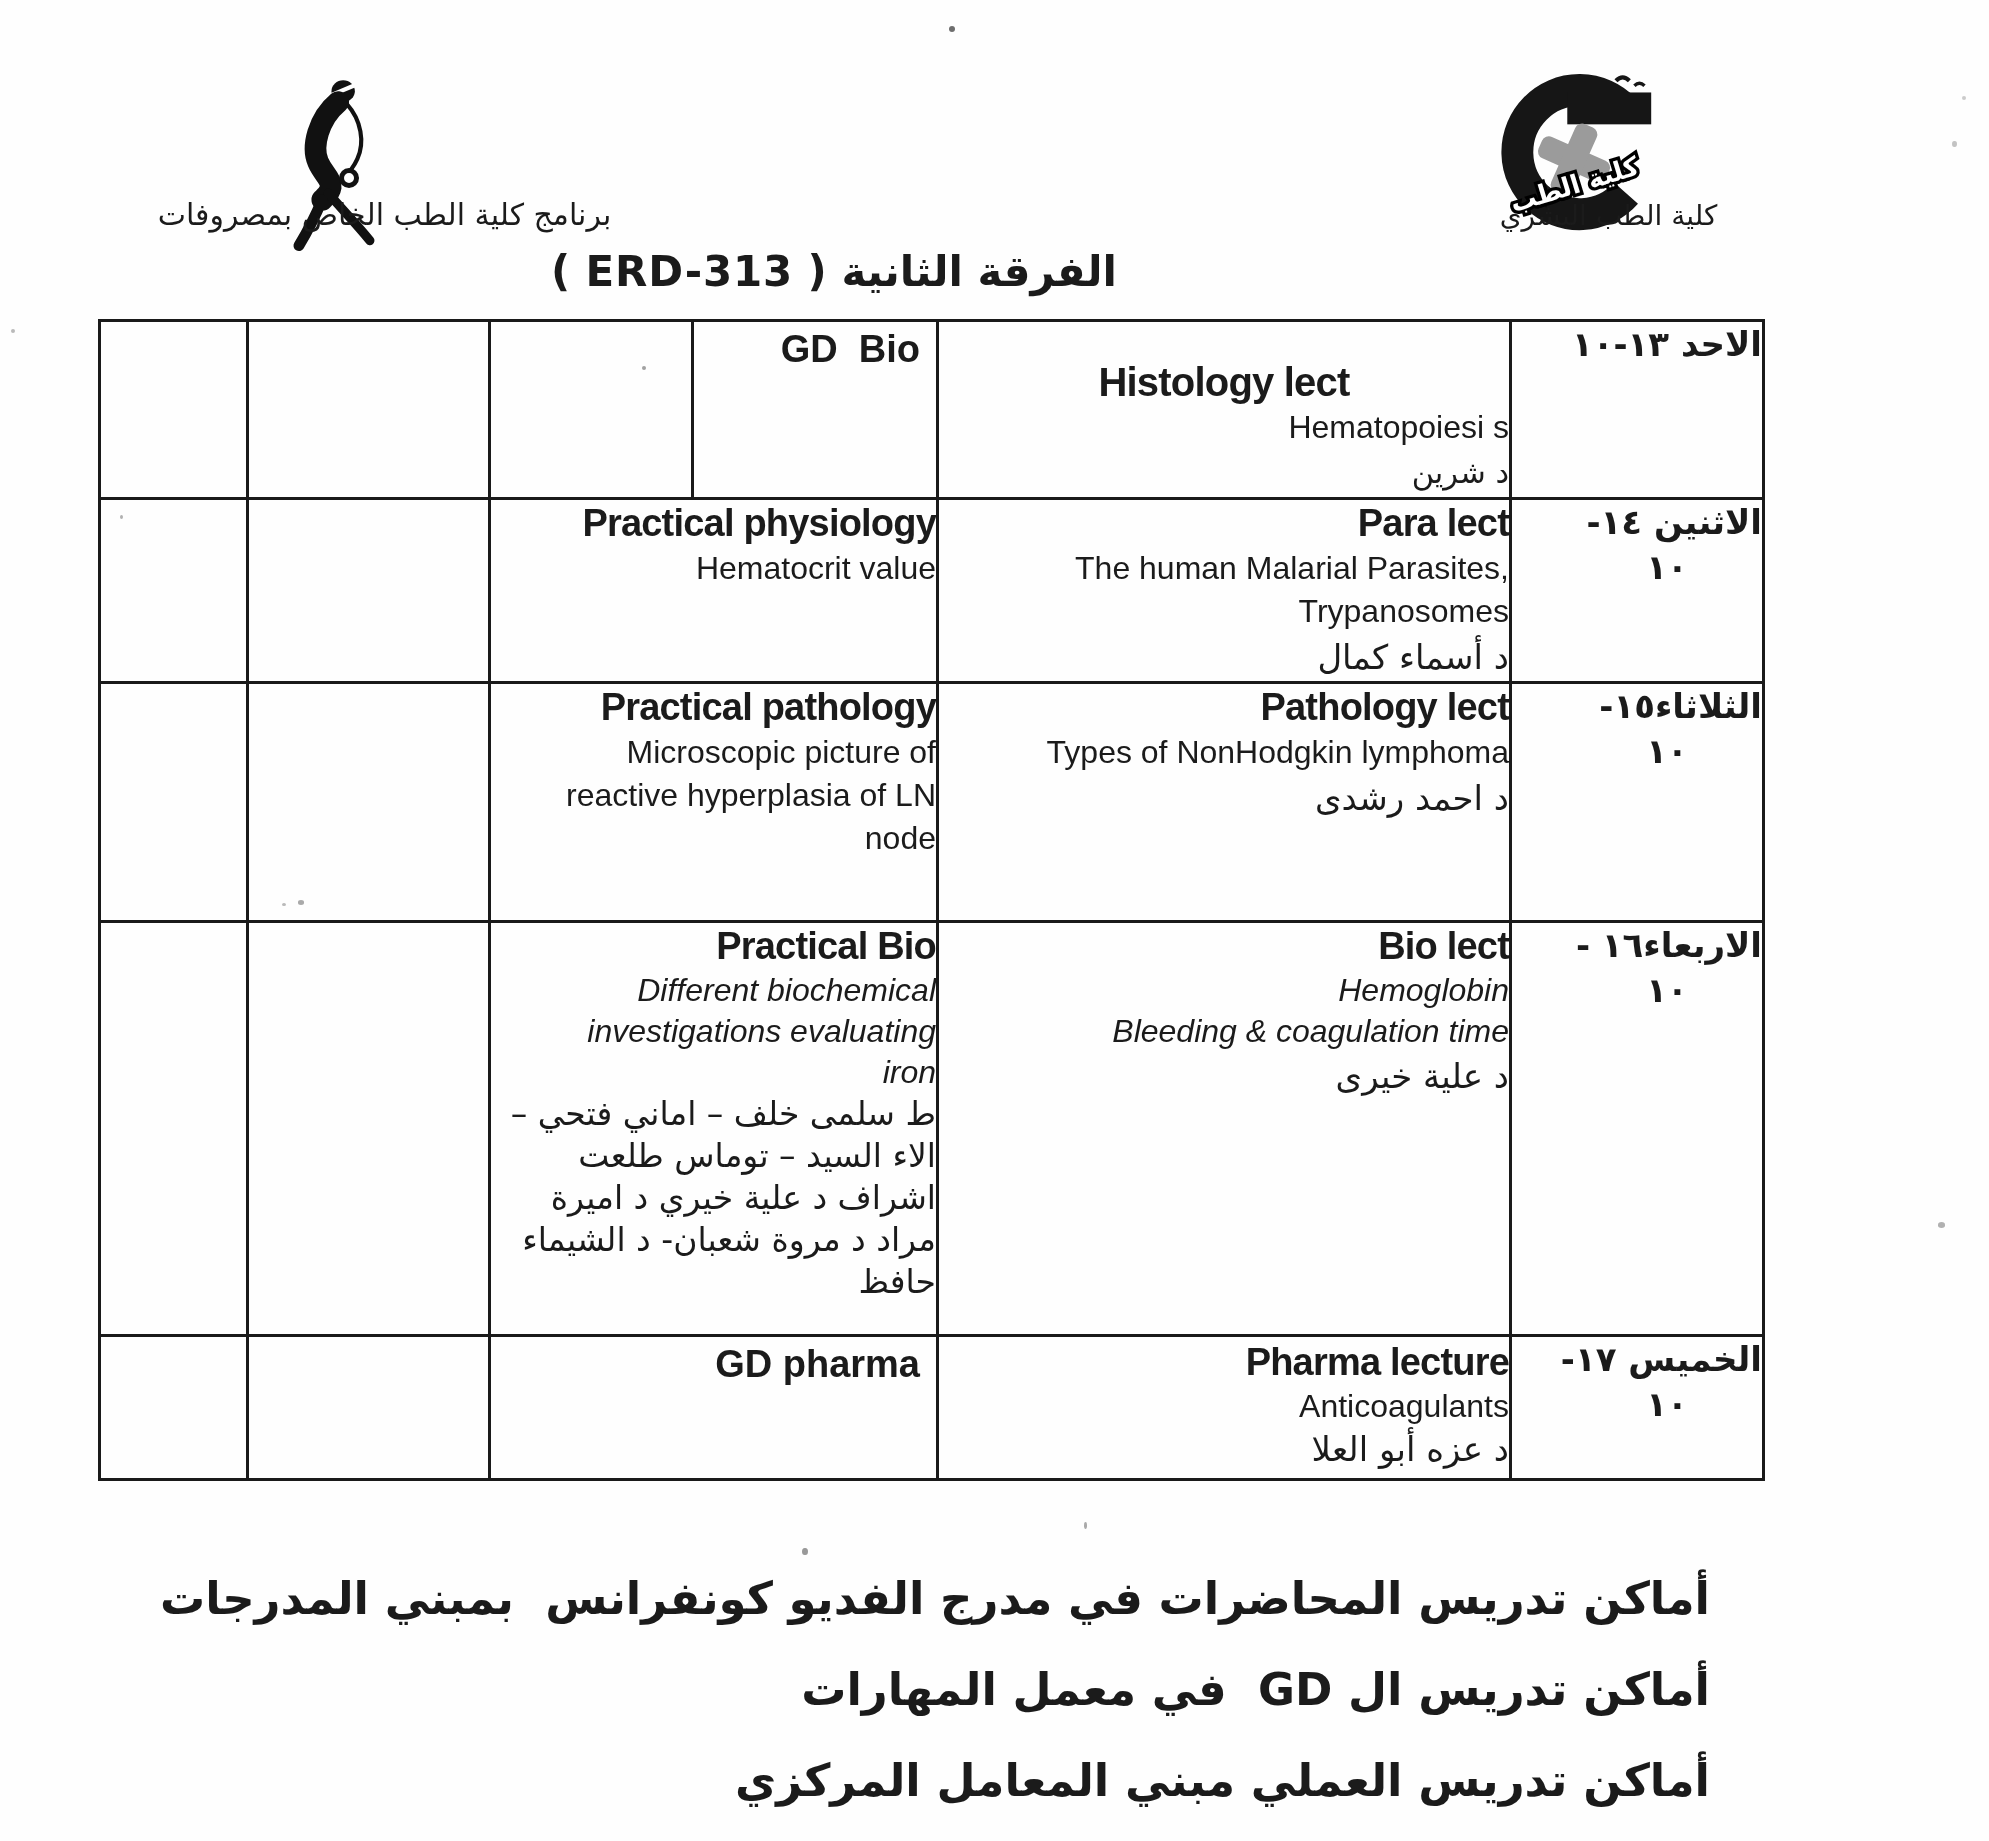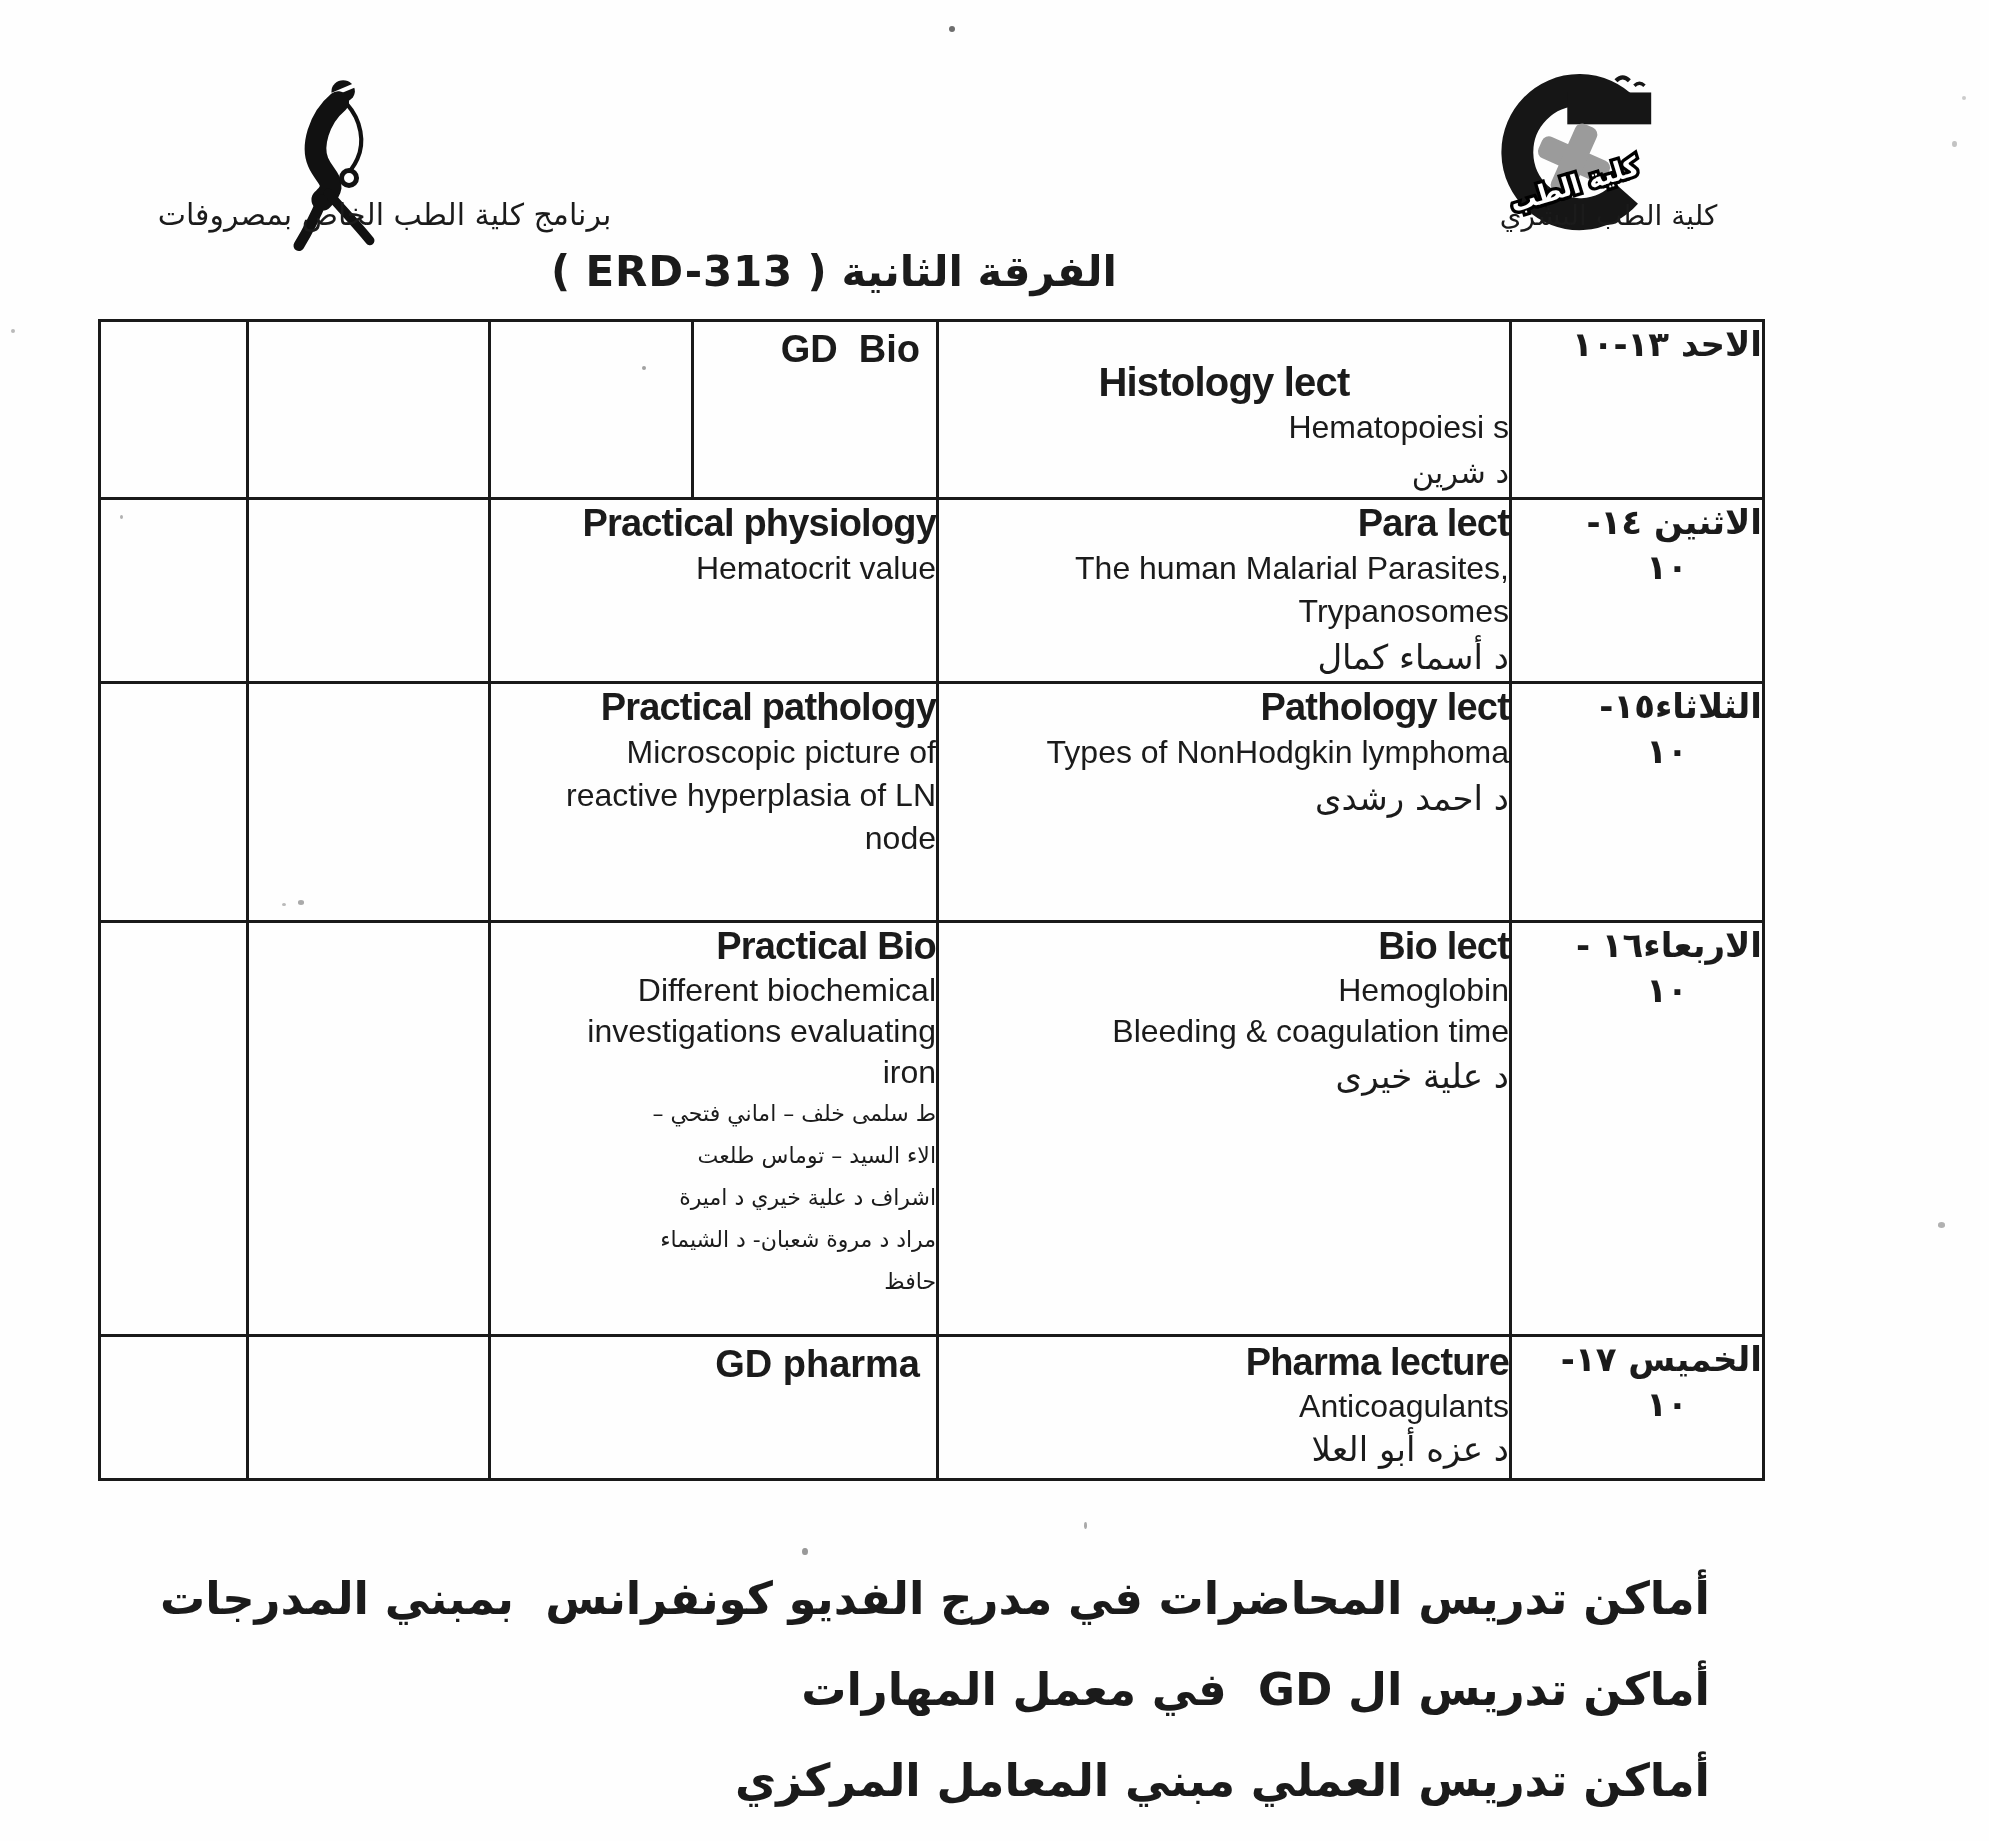--- a/index.html
+++ b/index.html
@@ -18,29 +18,29 @@
   table.timetable{position:absolute;left:98px;top:319px;border-collapse:collapse;table-layout:fixed;
         width:1664px;}
   table.timetable td{border:3.2px solid #1a1a1a;vertical-align:top;padding:0;}
   .lect-cell{padding:8px 17.6px 0 9.6px;}
   .prac-cell{padding:8px 21px 0 9.6px;}
   .sess-title{font-family:"Liberation Sans","DejaVu Sans",sans-serif;font-weight:700;
         font-size:38px;line-height:47px;text-align:right;letter-spacing:-0.8px;}
   .sess-line{font-family:"Liberation Sans","DejaVu Sans",sans-serif;font-weight:400;
         font-size:32px;line-height:43px;text-align:right;}
   .doctor{direction:rtl;text-align:right;font-size:34px;line-height:48px;}
-  .ar-line{direction:rtl;text-align:right;font-size:22px;line-height:42px;}
+  .ar-line{direction:rtl;text-align:right;font-size:33px;line-height:42px;}
   .day-cell{direction:rtl;text-align:right;font-weight:700;font-size:34px;line-height:45px;
         padding:6.4px 9.6px 0 4.8px;white-space:nowrap;}
   .day-hour{text-align:center;padding-left:24px;margin-left:36px;}
   .gd-label{font-family:"Liberation Sans","DejaVu Sans",sans-serif;font-weight:700;font-size:38px;
         text-align:right;white-space:pre;padding:6.4px 16px 0 0;}
   tr.r1 .sess-title{text-align:center;margin-top:37px;font-size:40px;}
   tr.r1 .doctor{font-size:30.5px;}
-  tr.r4 .sess-line{line-height:41px;}
+  tr.r4 .sess-line{line-height:41px;font-style:italic;}
   tr.r5 .lect-cell{padding-top:3.2px;}
   tr.r5 .sess-title{line-height:45px;}
   tr.r5 .doctor{line-height:43px;}
   
   .notes{position:absolute;right:279px;top:1569px;direction:rtl;text-align:right;}
   .note-line{font-size:45px;font-weight:700;line-height:59px;margin-bottom:32px;white-space:pre-wrap;}
   
   .speck{position:absolute;background:#555;border-radius:50%;}
 </style>
 </head>

